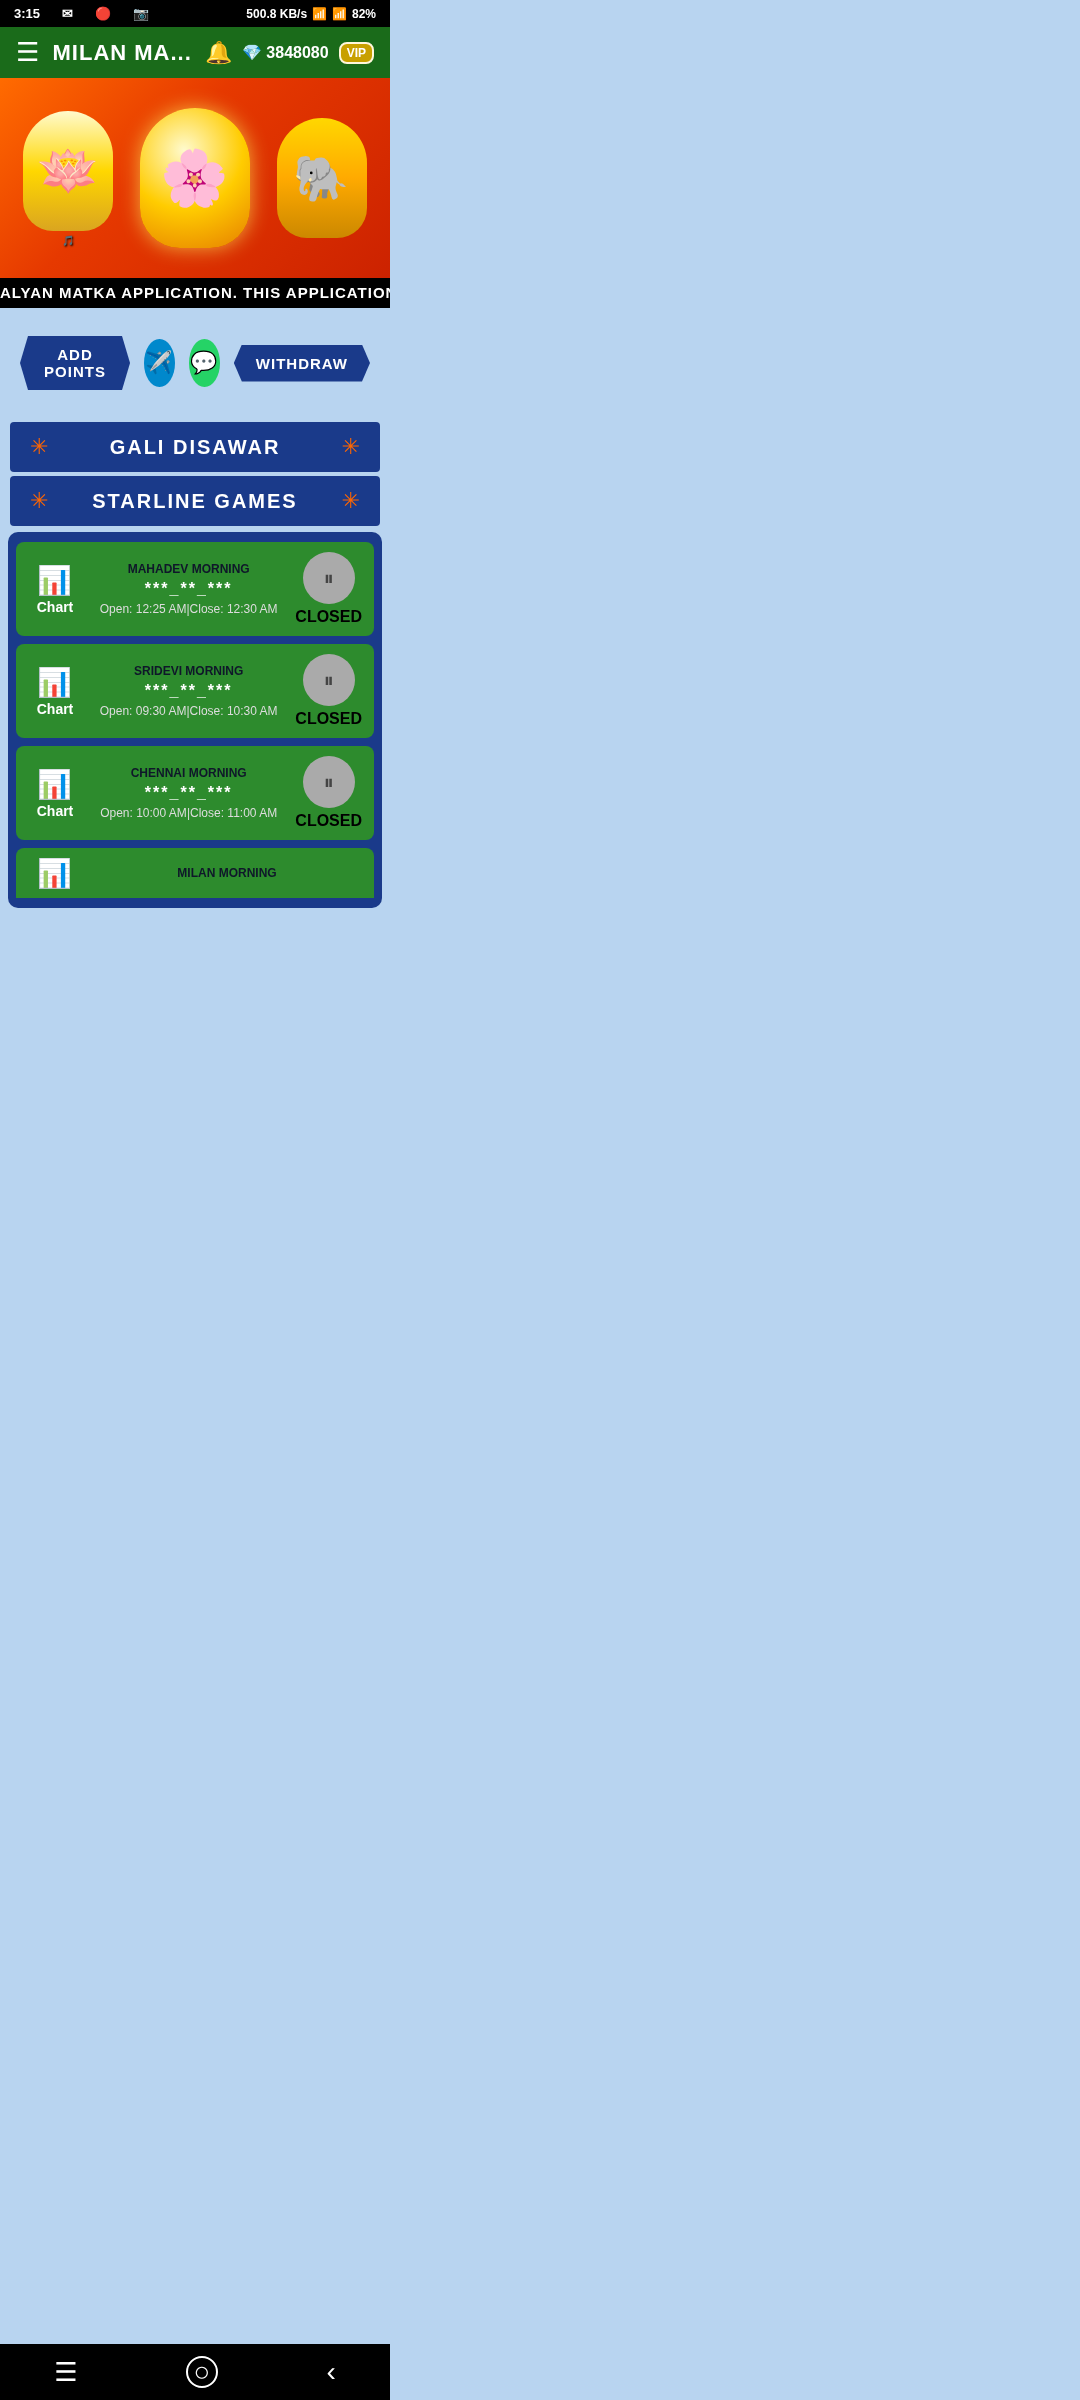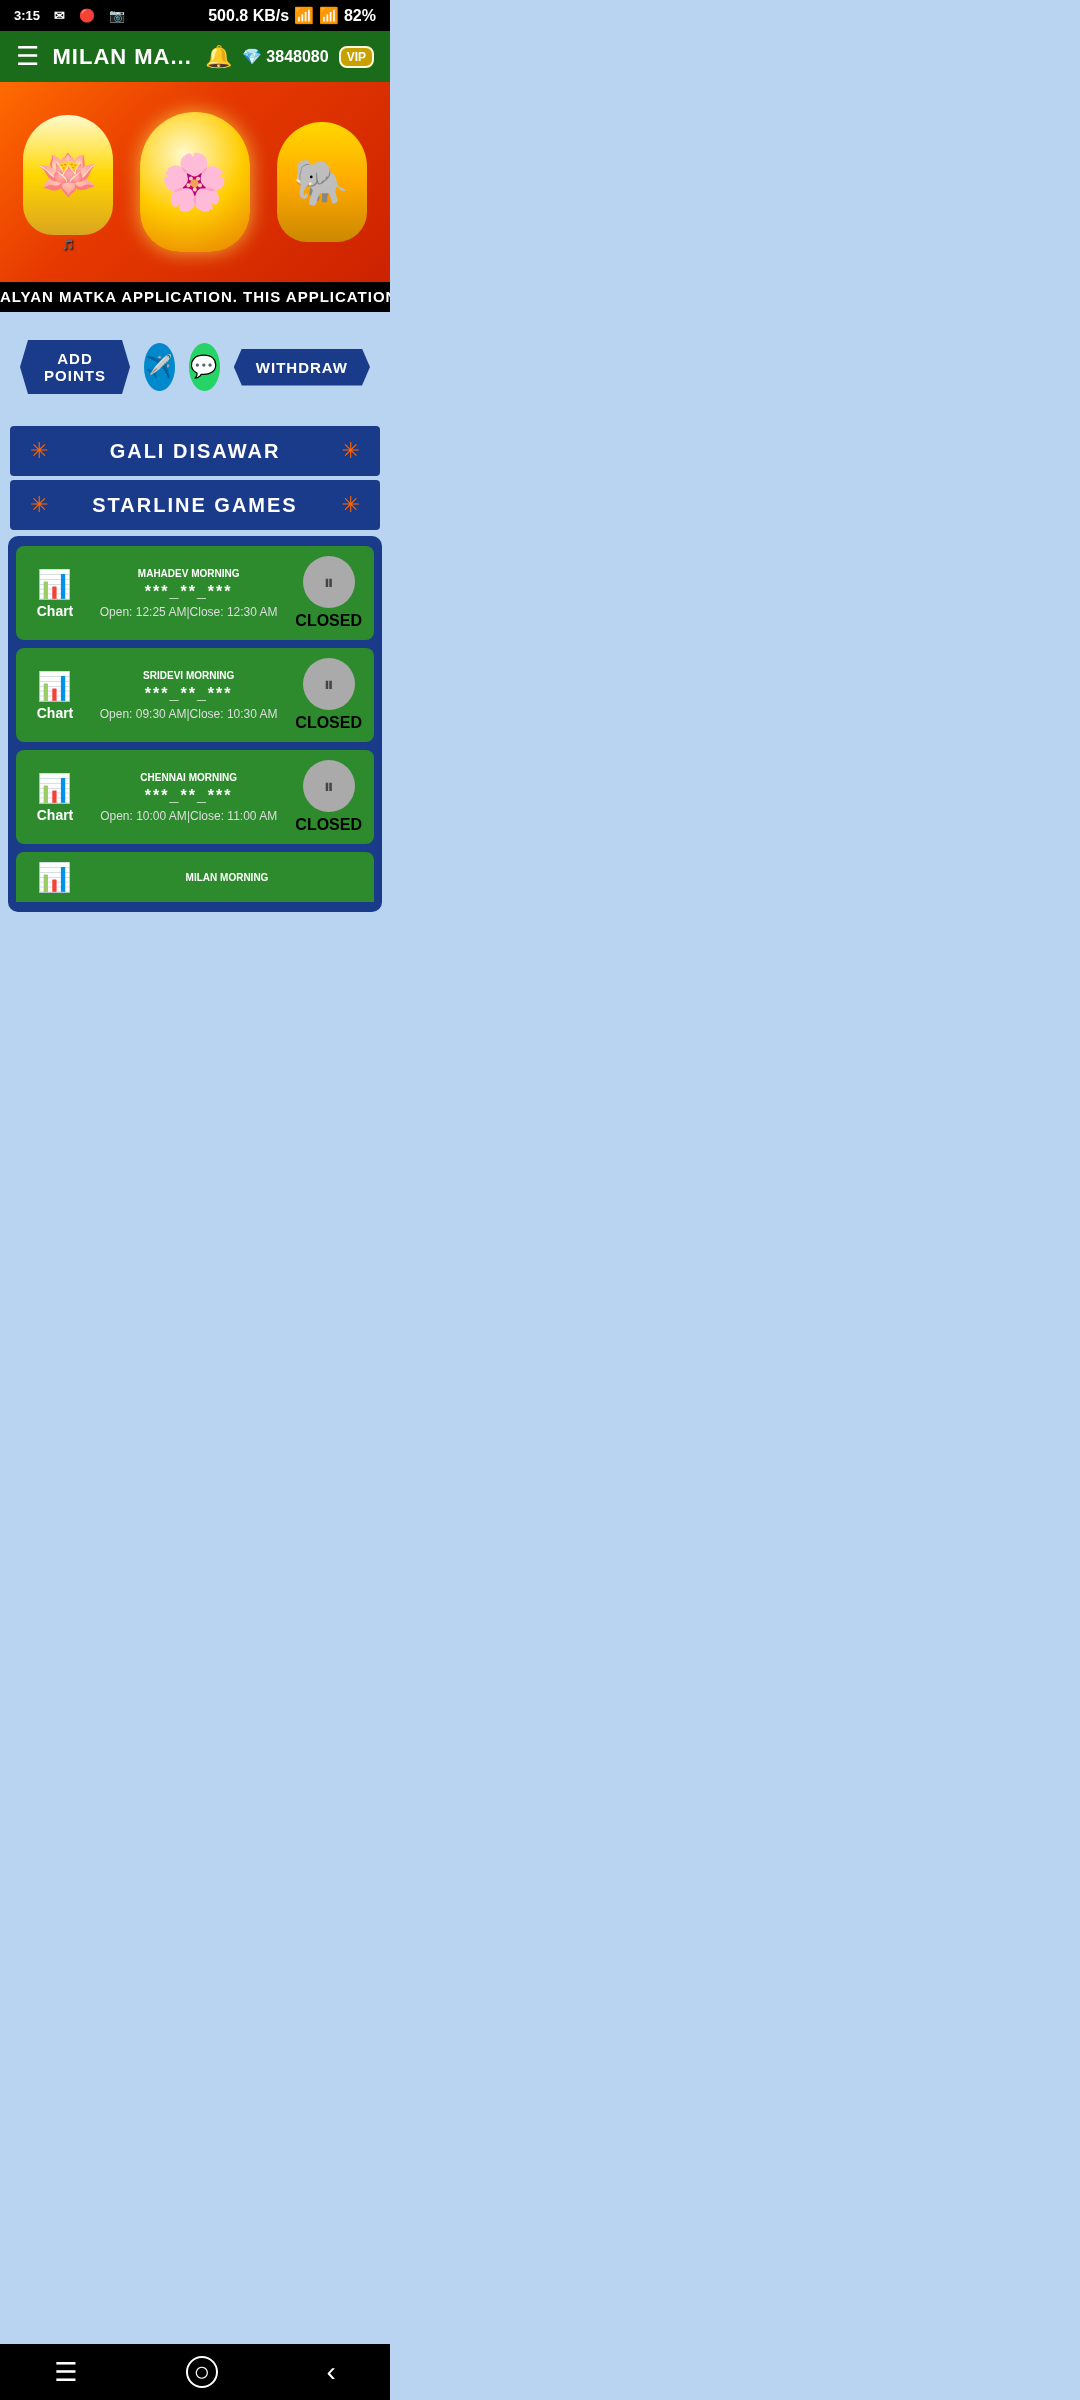--- a/index.html
+++ b/index.html
@@ -17,22 +17,22 @@
     .status-bar {
       background: #000;
       color: #fff;
       display: flex;
       justify-content: space-between;
       align-items: center;
       padding: 6px 14px;
       font-size: 13px;
       font-weight: bold;
     }
-    .status-left { display: flex; align-items: flex-end; gap: 14px; }
-    .status-right { display: flex; align-items: center; gap: 5px; font-size: 16px; }
+    .status-left { display: flex; align-items: flex-end; gap: 22px; }
+    .status-right { display: flex; align-items: center; gap: 5px; font-size: 12px; }
 
     
     .header {
       background: #1a6b1a;
       display: flex;
       align-items: center;
       justify-content: space-between;
       padding: 10px 16px;
       color: #fff;
     }
@@ -210,22 +210,22 @@
       font-weight: bold;
     }
     .game-info {
       flex: 1;
       display: flex;
       flex-direction: column;
       align-items: center;
       gap: 4px;
     }
     .game-name {
-      color: #ffffff;
-      font-size: 10px;
+      color: #0f172a;
+      font-size: 12px;
       font-weight: bold;
       text-align: center;
     }
     .game-result {
       color: #fff;
       font-size: 16px;
       font-weight: bold;
       letter-spacing: 2px;
     }
     .game-times {

